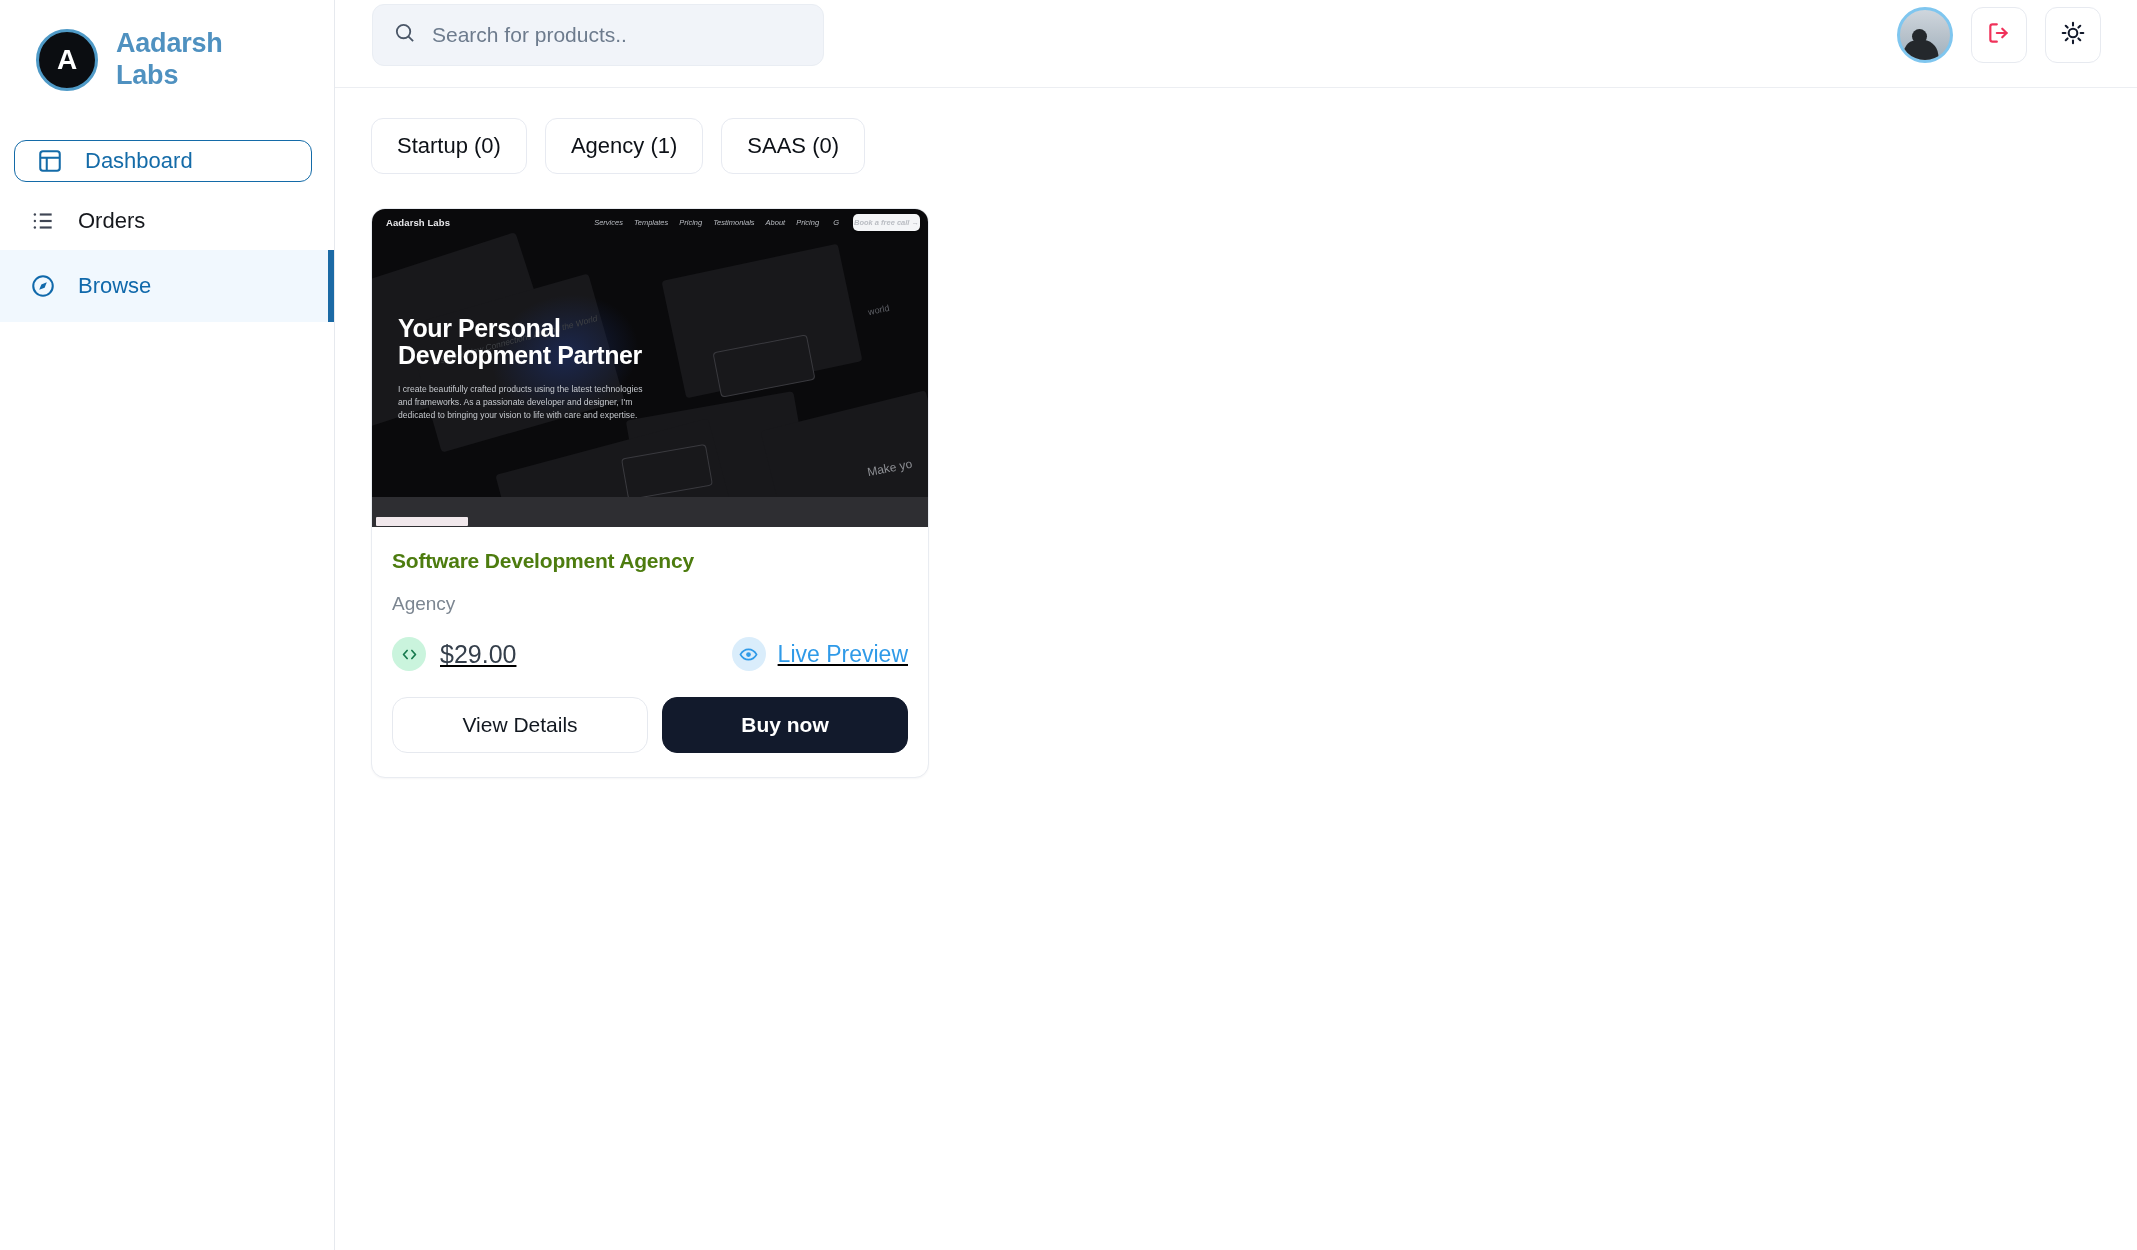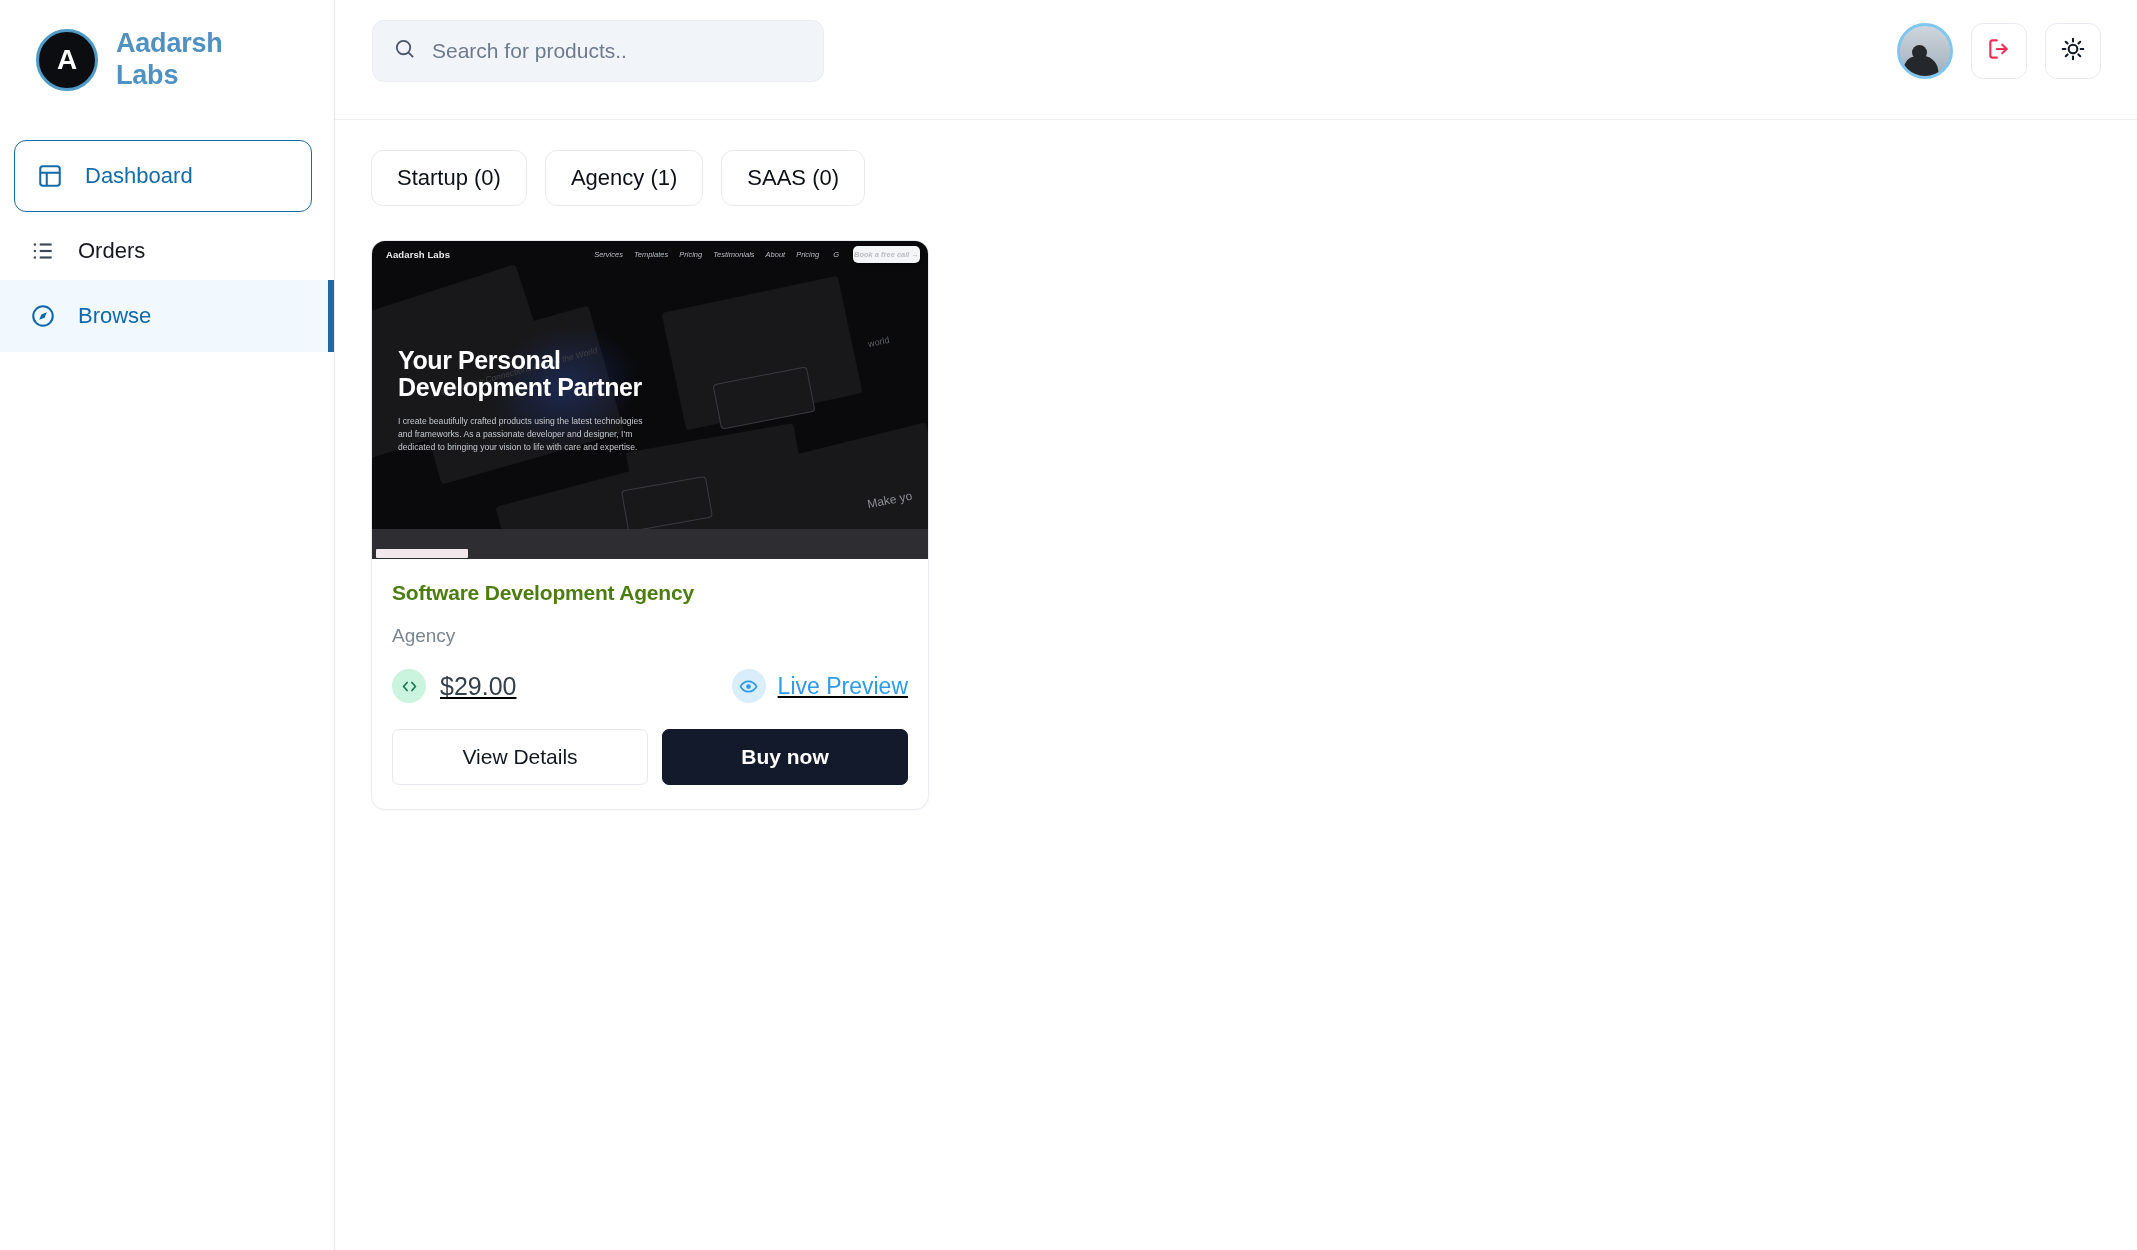--- a/index.html
+++ b/index.html
@@ -48,21 +48,21 @@
     padding-left: 30px;
     font-size: 22px;
     color: #16181d;
     position: relative;
     cursor: pointer;
   }
   .nav-item .ico { width: 26px; height: 26px; display: block; flex: 0 0 26px; }
 
   .nav-item.boxed {
     margin: 10px 22px 10px 14px;
-    height: 72px;
+    height: 42px;
     border: 1.6px solid #146ba8;
     border-radius: 12px;
     color: #146ba8;
     font-weight: 500;
     padding-left: 22px;
   }
   .nav-item.active {
     background: #f1f8fe;
     color: #1069ab;
     font-weight: 500;
@@ -71,21 +71,21 @@
   .nav-item.active::after {
     content: "";
     position: absolute; right: 0; top: 0;
     width: 6px; height: 100%;
     background: #1b6aa5;
   }
 
   
   .main { flex: 1 1 auto; display: flex; flex-direction: column; min-width: 0; }
   .topbar {
-    height: 120px;
+    height: 88px;
     border-bottom: 1px solid #eceef2;
     display: flex; align-items: center;
     padding: 0 36px 18px 24px;
     gap: 20px;
   }
   .search {
     margin-left: 13px;
     width: 452px; height: 62px;
     background: #f1f4f9;
     border: 1px solid #e9edf3;
@@ -255,21 +255,21 @@
     flex: 0 0 34px;
   }
   .badge-code { background: #caf4dd; }
   .badge-eye { background: #daedfb; }
   .price { font-size: 25px; color: #353f4b; }
   .preview-wrap { display: flex; align-items: center; gap: 12px; cursor: pointer; }
   .preview-text { font-size: 23px; color: #2f9ae8; font-weight: 500; }
 
   .card-actions { display: flex; gap: 14px; margin-top: 26px; }
   .btn {
-    height: 56px; border-radius: 7px;
+    height: 56px; border-radius: 15px;
     display: flex; align-items: center; justify-content: center;
     font-size: 21px; cursor: pointer;
   }
   .btn-outline {
     flex: 0 0 256px;
     border: 1px solid #e6e9ef; background: #fff; color: #121820;
   }
   .btn-primary {
     flex: 1 1 auto;
     background: #121a2c; color: #ffffff; font-weight: 700;

